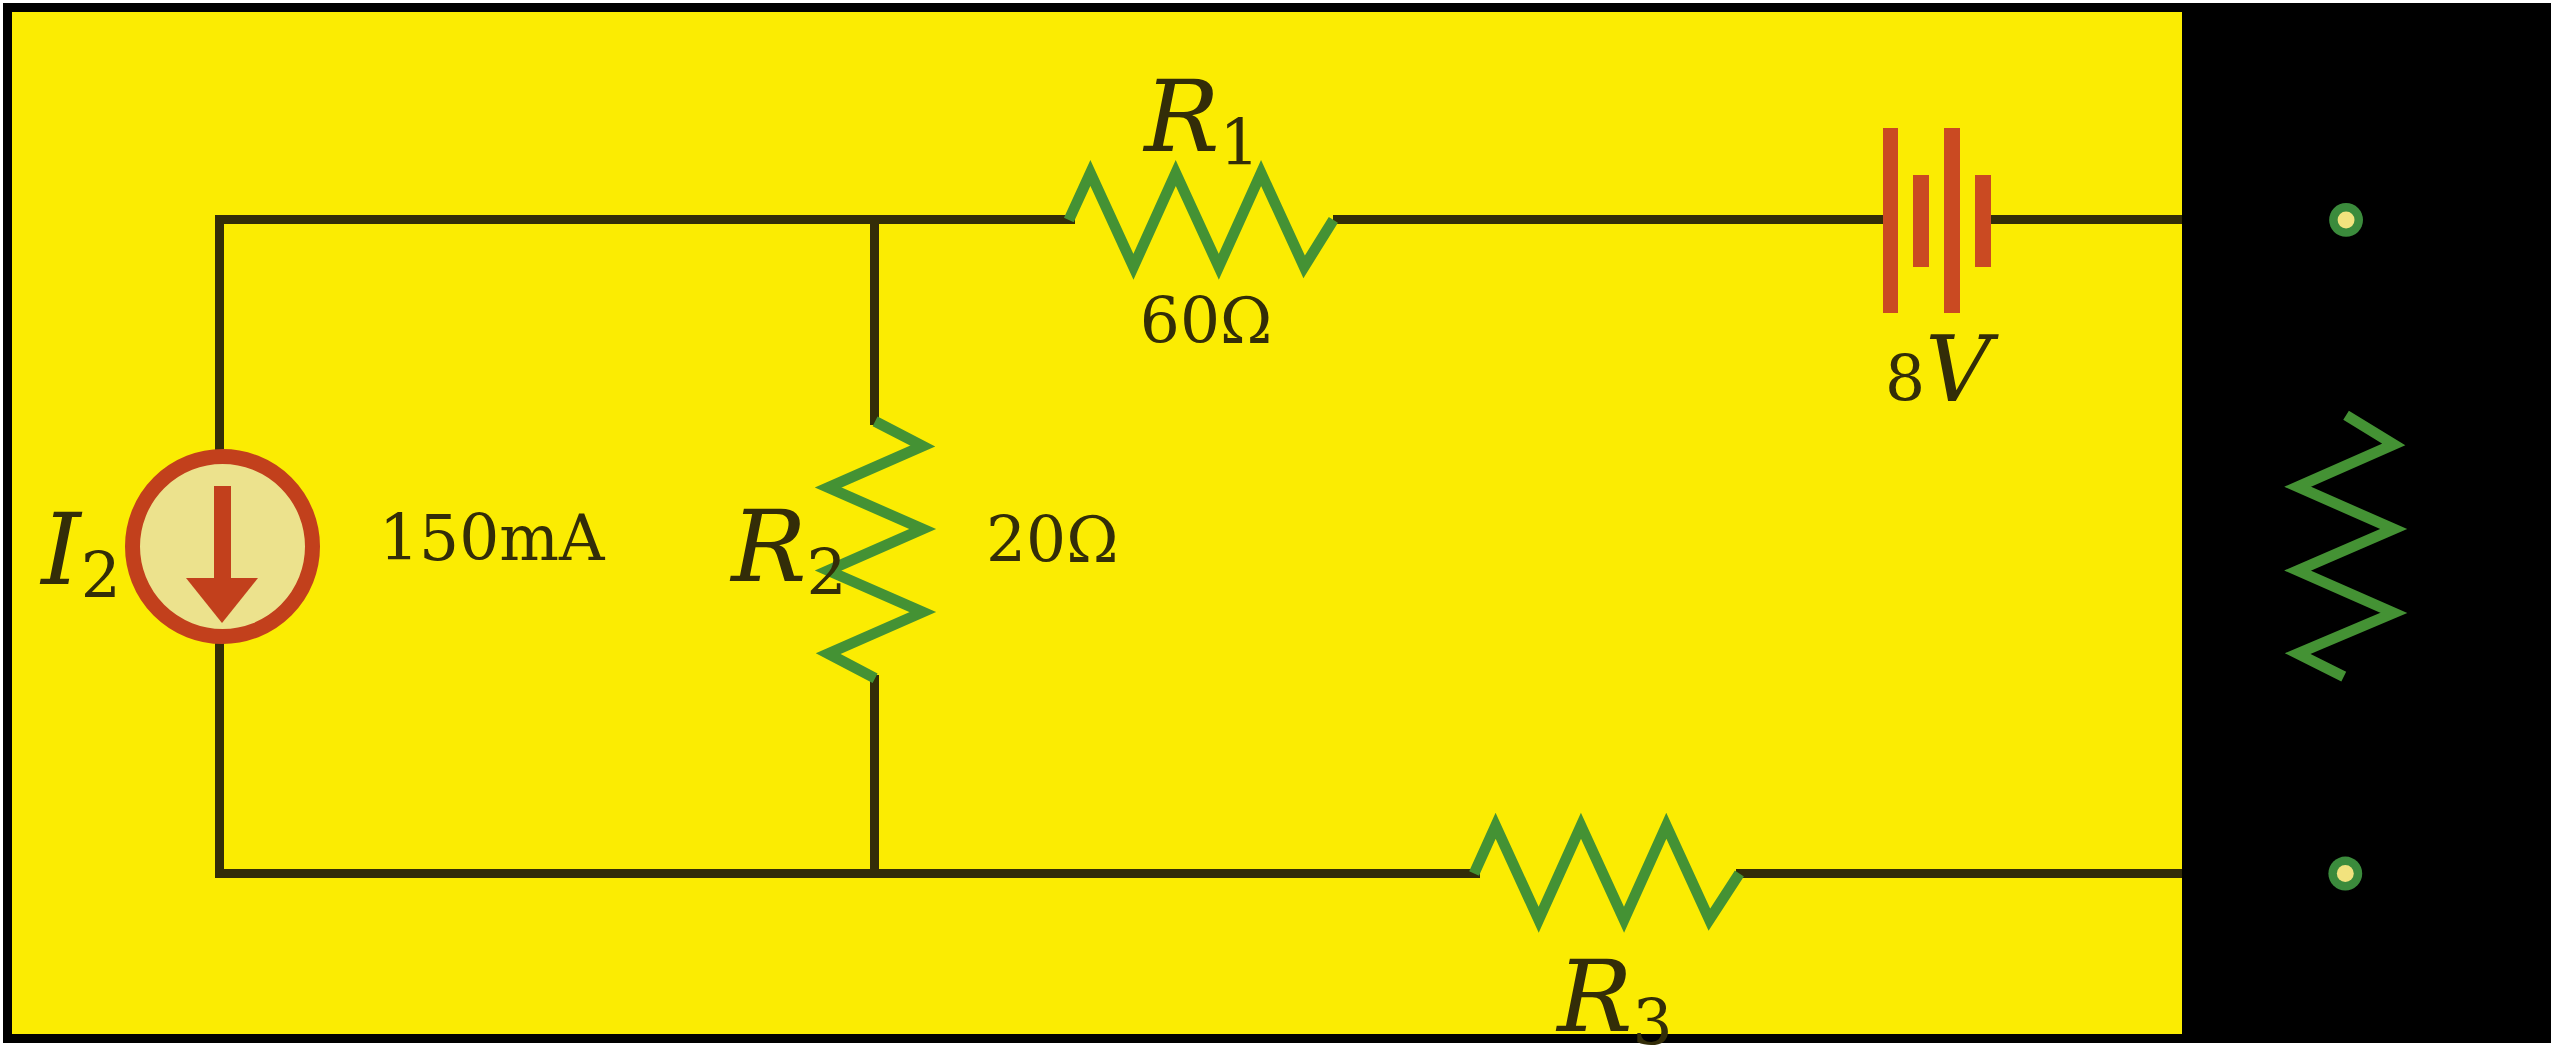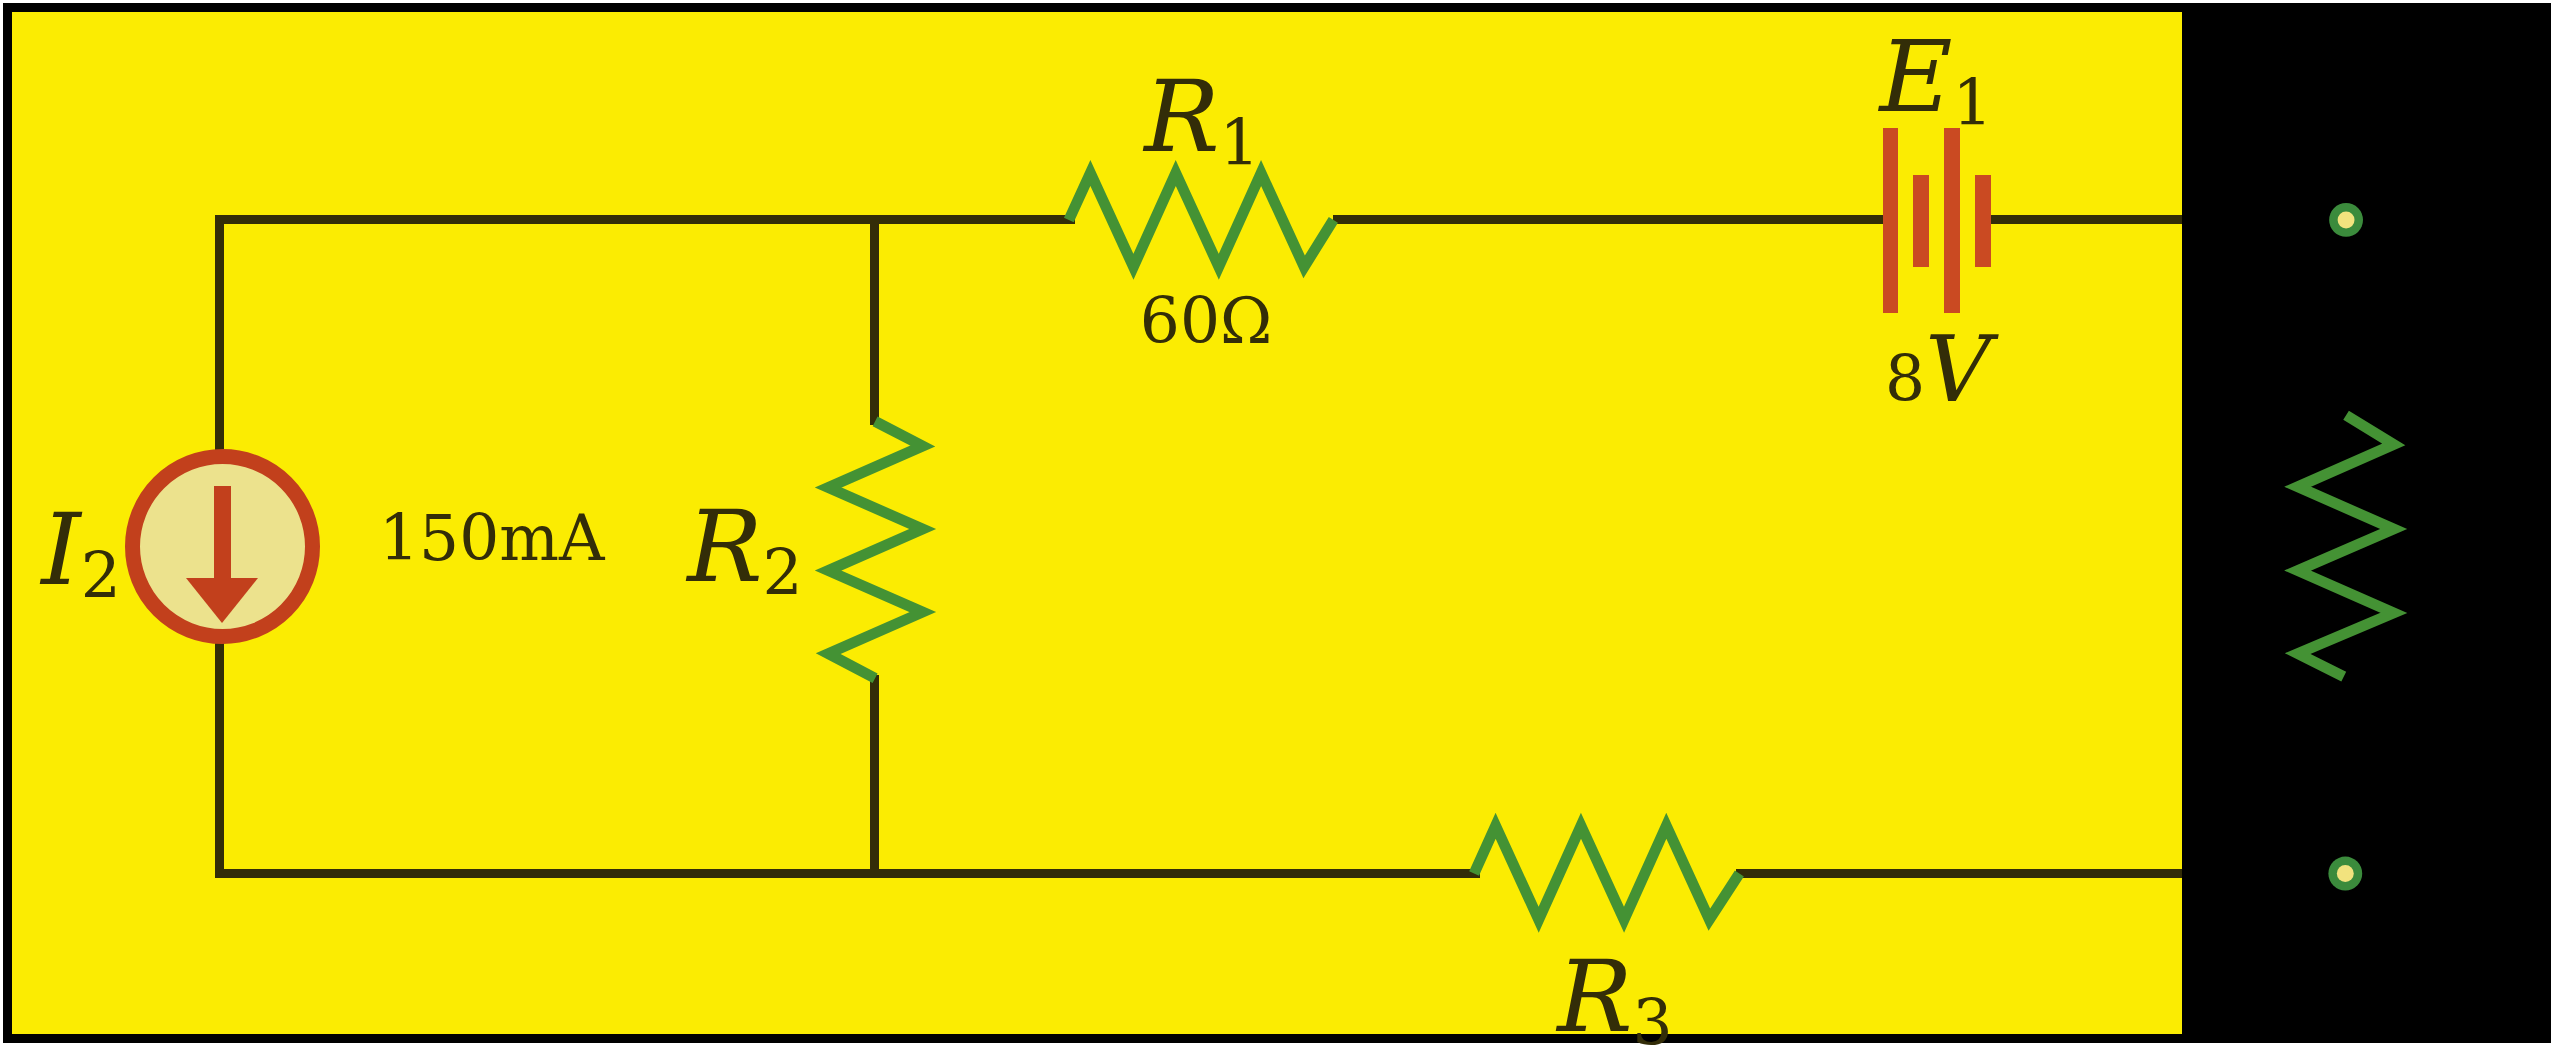--- a/index.html
+++ b/index.html
@@ -100,29 +100,29 @@
     <span class="val">150mA</span>
   </div>
 
   <div class="lbl" style="left:1202px; top:117px;">
     <span class="sym">R</span><span class="sub">1</span>
   </div>
   <div class="lbl" style="left:1206px; top:321px;">
     <span class="val">60Ω</span>
   </div>
 
-  <div class="lbl" style="left:745px; top:547px;">
+  <div class="lbl" style="left:789px; top:547px;">
     <span class="sym">R</span><span class="sub">2</span>
+  </div>
+  <div class="lbl left-anchor" style="left:944px; top:540px;">
+    <span class="val">20Ω</span>
   </div>
 
   <div class="lbl" style="left:1615px; top:997px;">
     <span class="sym">R</span><span class="sub">3</span>
   </div>
 
-  <div class="lbl" style="left:1936px; top:77px;">
-    <span class="sym">E</span><span class="sub">1</span>
-  </div>
   <div class="lbl" style="left:1938px; top:369px;">
     <span class="val">8</span><span class="val-it">V</span>
   </div>
 
 </div>
 
 
 </body></html>

